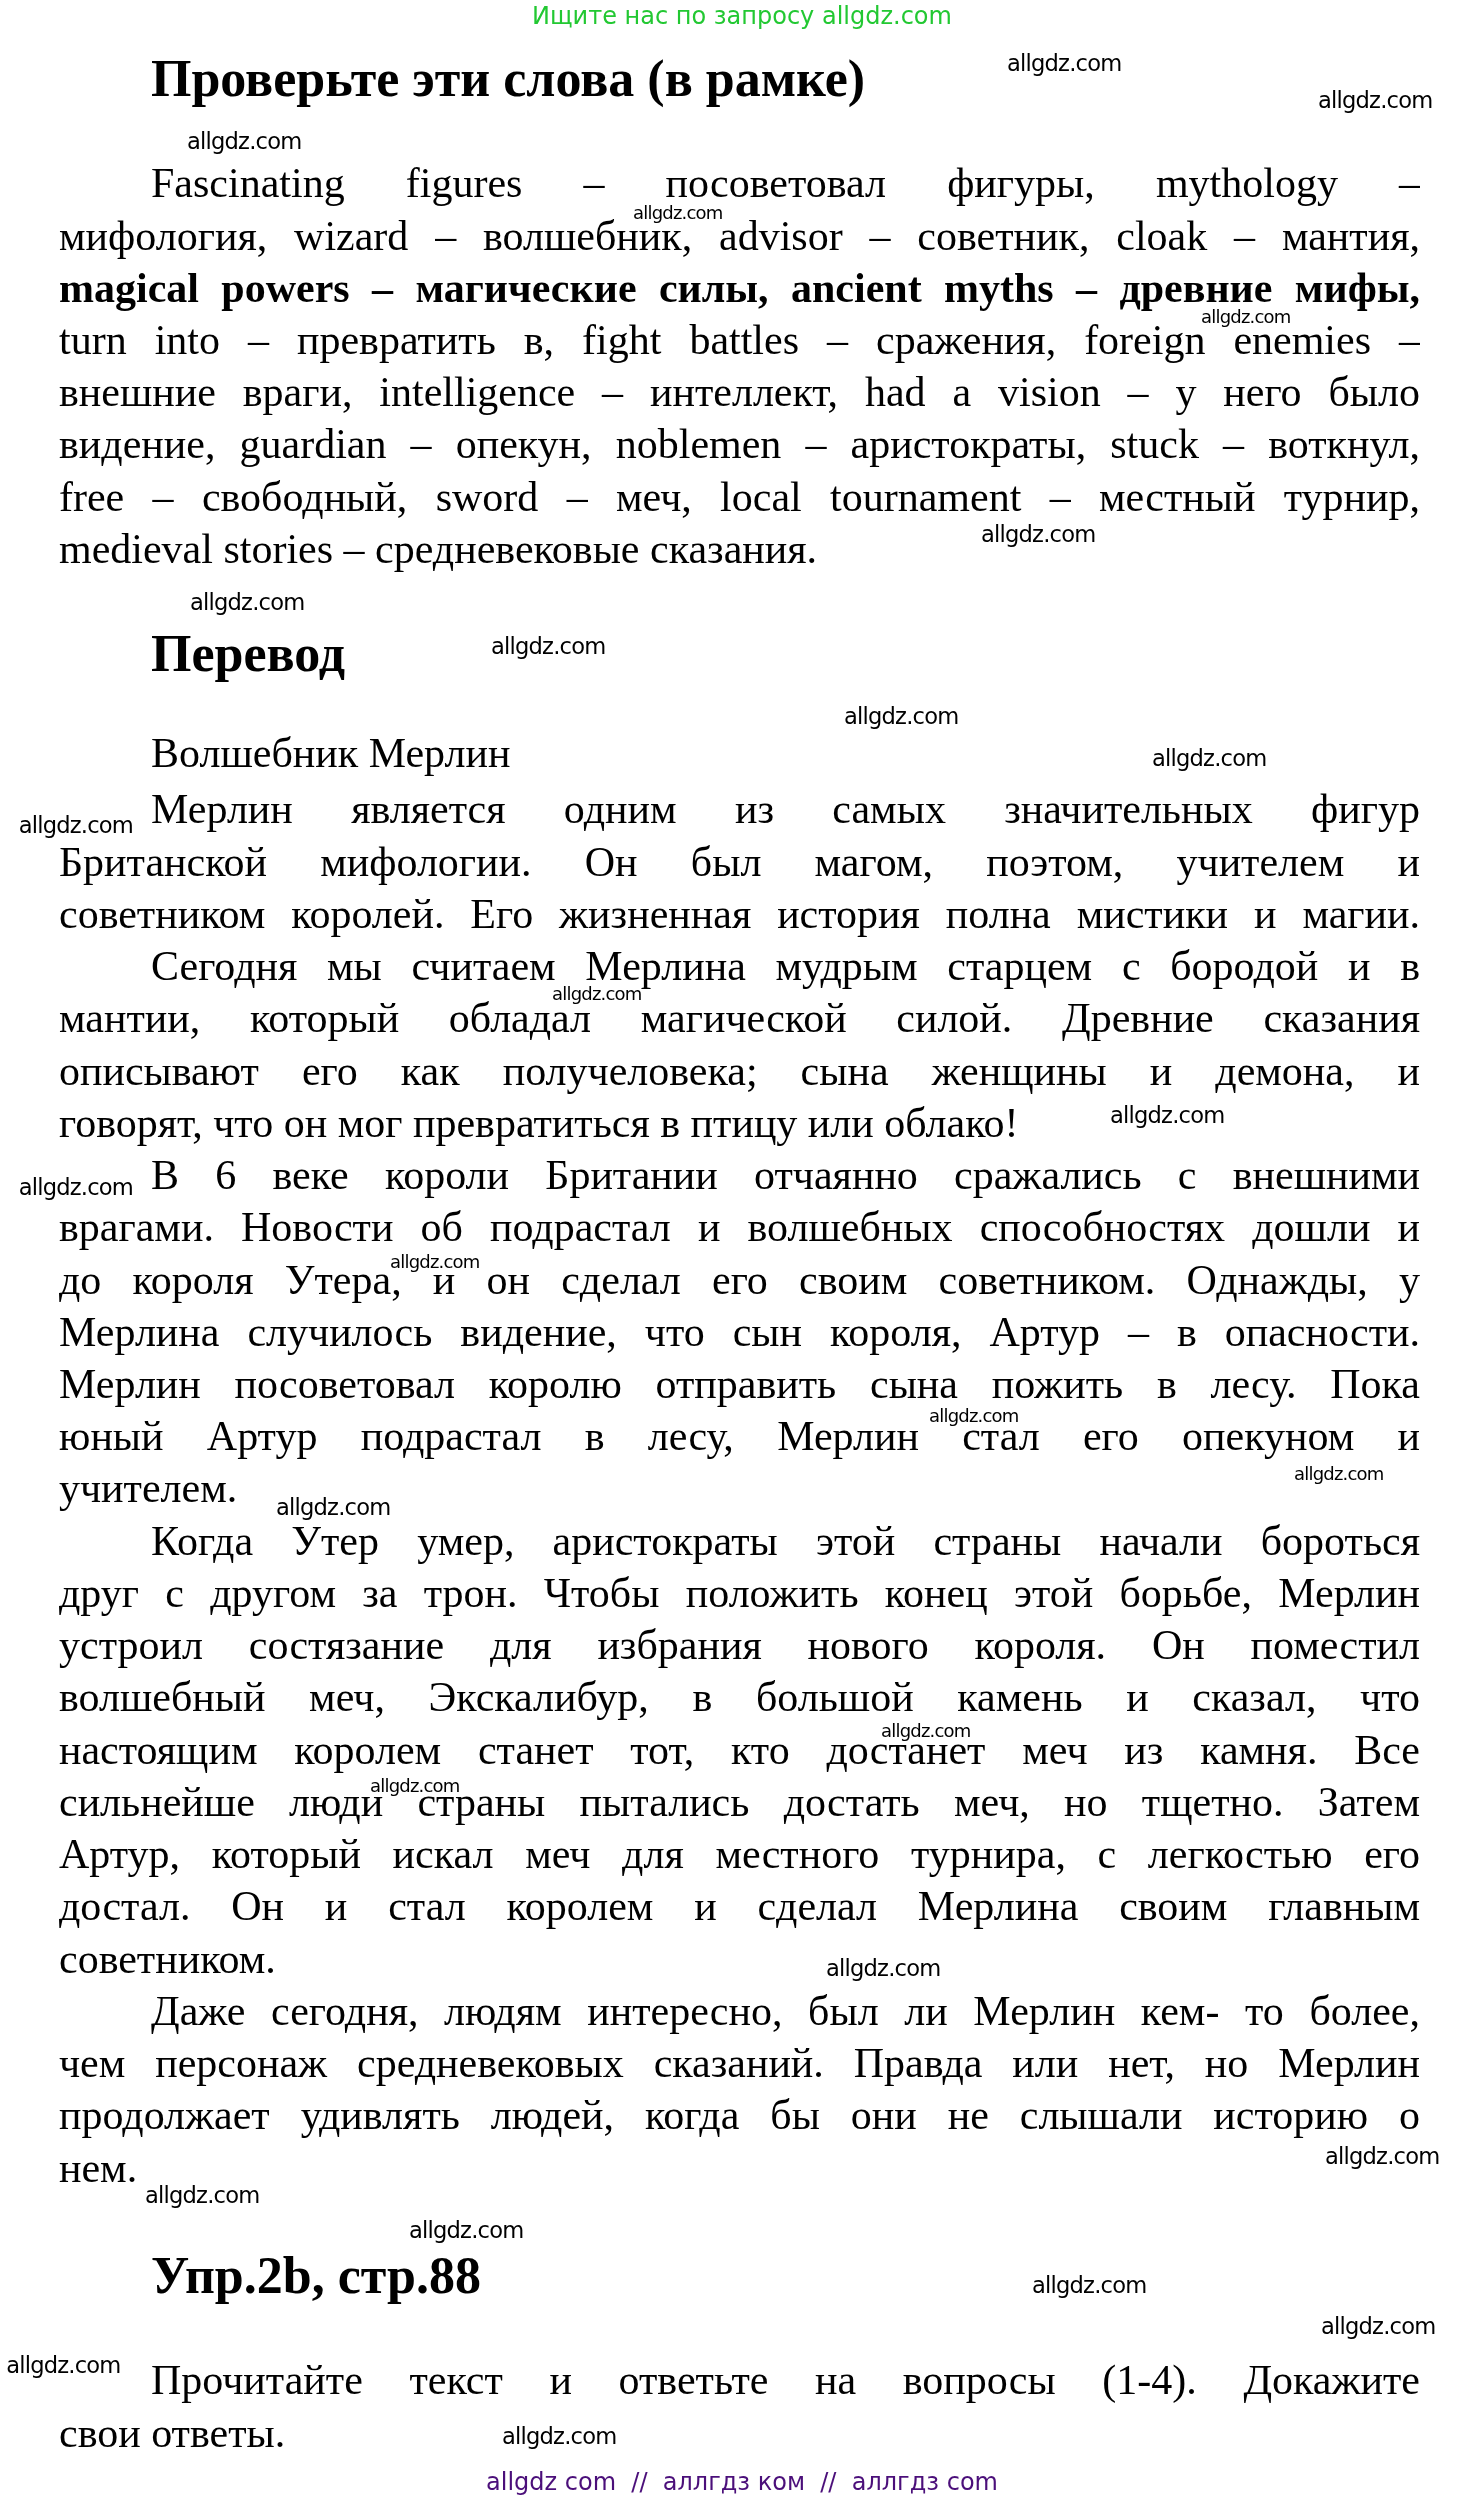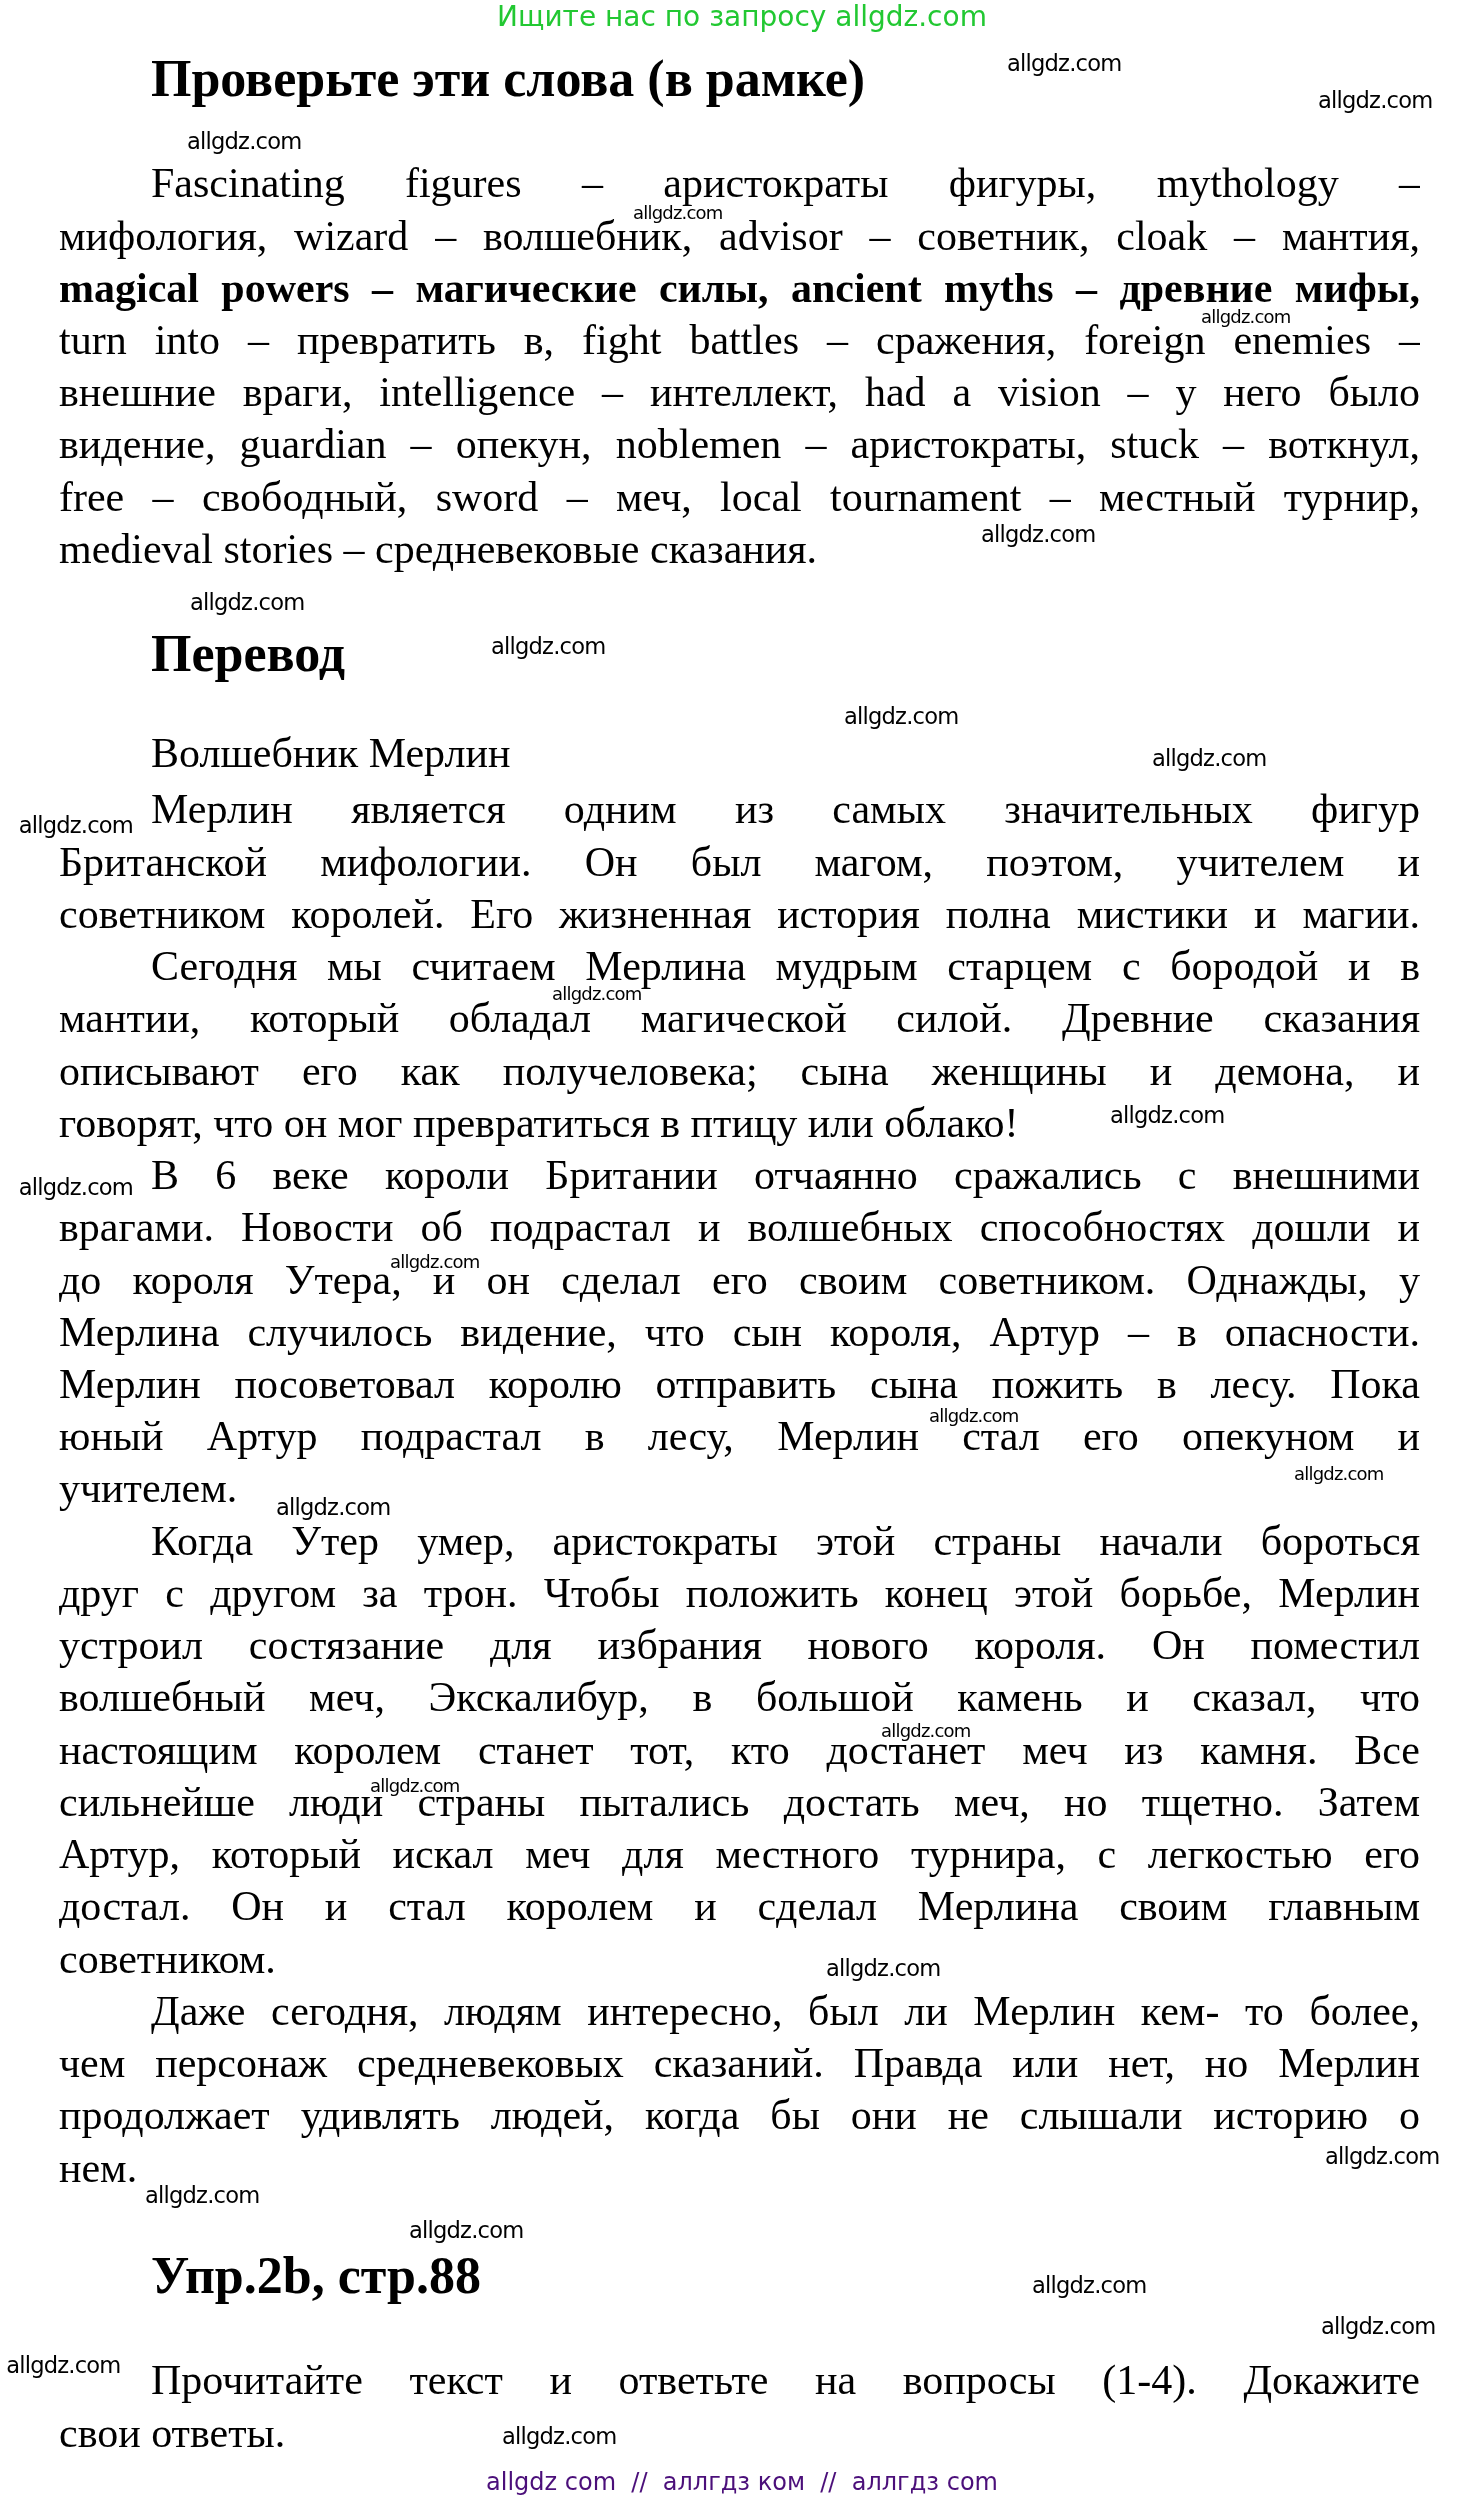--- a/index.html
+++ b/index.html
@@ -1,19 +1,19 @@
 <!DOCTYPE html>
 <html style="font-size:12.5px"><head>
 <meta charset="utf-8">
 <style>
   html, body { margin: 0; padding: 0; background: #ffffff; }
   body { width: 1484px; height: 2500px; position: relative; overflow: hidden; }
   .banner {
     position: absolute; top: 0; left: 0; width: 1484px; text-align: center;
-    font-family: "DejaVu Sans", "Liberation Sans", sans-serif; font-size: 28px;
+    font-family: "DejaVu Sans", "Liberation Sans", sans-serif; font-size: 24px;
     color: #22c832; line-height: 33px;
   }
   .footer {
     position: absolute; top: 2464px; left: 0; width: 1484px; text-align: center;
     font-family: "DejaVu Sans", "Liberation Sans", sans-serif; font-size: 24px;
     color: #4b0f7a; line-height: 36px; white-space: pre;
   }
   .heading {
     position: absolute; font-family: "Liberation Serif", "DejaVu Serif", serif;
     font-weight: bold; font-size: 52px; color: #000; white-space: nowrap; line-height: 51px;
@@ -38,21 +38,21 @@
   }
   .wm.small { font-size: 18px; }
 </style>
 </head>
 <body>
 
 <div class="banner">Ищите нас по запросу allgdz.com</div>
 
 <div class="heading" style="left:151px; top:53px;">Проверьте эти слова (в рамке)</div>
 
-<div class="line indent" style="top: 158px; white-space: normal; overflow: hidden;">Fascinating figures – аристократы фигуры, mythology –</div>
+<div class="line indent" style="top: 158px; white-space: normal; overflow: hidden;">Fascinating figures – посоветовал фигуры, mythology –</div>
 <div class="line" style="top: 211px; white-space: normal; overflow: hidden;">мифология, wizard – волшебник, advisor – советник, cloak – мантия,</div>
 <div class="line" style="top: 263px; white-space: normal; overflow: hidden; font-weight: bold;">magical powers – магические силы, ancient myths – древние мифы,</div>
 <div class="line" style="top: 315px; white-space: normal; overflow: hidden;">turn into – превратить в, fight battles – сражения, foreign enemies –</div>
 <div class="line" style="top: 367px; white-space: normal; overflow: hidden;">внешние враги, intelligence – интеллект, had a vision – у него было</div>
 <div class="line" style="top: 419px; white-space: normal; overflow: hidden;">видение, guardian – опекун, noblemen – аристократы, stuck – воткнул,</div>
 <div class="line" style="top: 472px; white-space: normal; overflow: hidden;">free – свободный, sword – меч, local tournament – местный турнир,</div>
 <div class="line last" style="top:524px;">medieval stories – средневековые сказания.</div>
 
 <div class="heading" style="left:151px; top:628px;">Перевод</div>
 <div class="subtitle" style="left:151px; top:728px;">Волшебник Мерлин</div>

